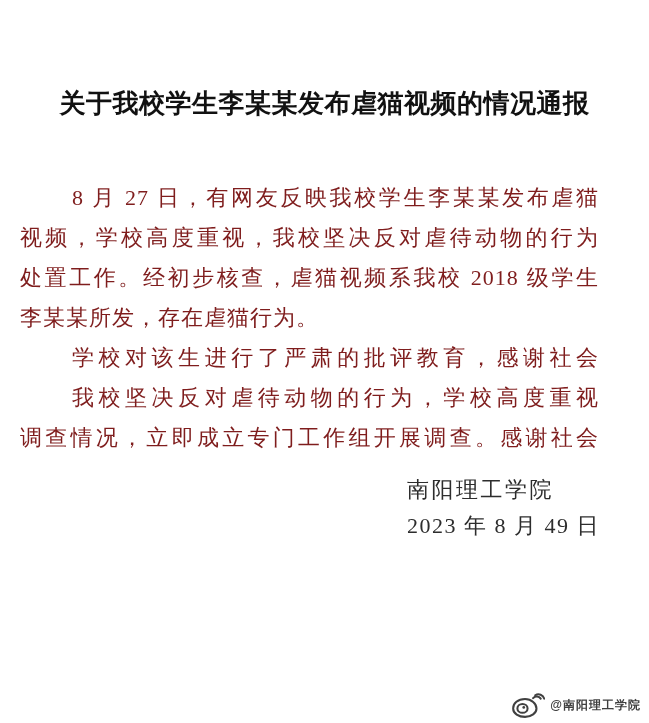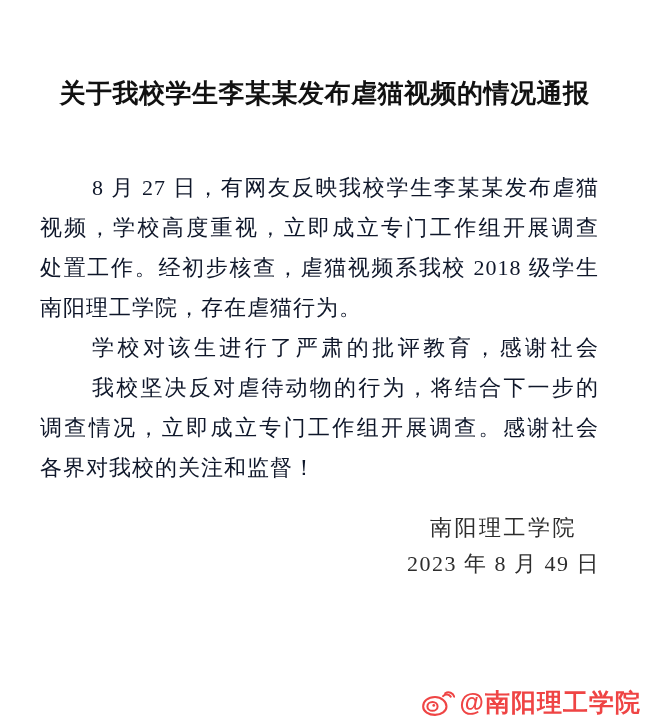--- a/index.html
+++ b/index.html
@@ -9,36 +9,36 @@
   }
   .page {
     position: relative;
     width: 649px;
     height: 723px;
     background: #ffffff;
     overflow: hidden;
     font-family: "Liberation Serif", "DejaVu Serif", serif;
   }
   .doc-title {
-    margin: 0;
+    margin: 10px;
     padding-top: 78px;
     text-align: center;
     font-family: "Liberation Sans", "DejaVu Sans", sans-serif;
     font-weight: 700;
     font-size: 26px;
     line-height: 30px;
     letter-spacing: 0.5px;
     color: #111111;
   }
   .doc-body {
-    margin: 60px 50px 0 40px;
+    margin: 60px 50px 0 20px;
     font-size: 22px;
     line-height: 40px;
     letter-spacing: 1px;
-    color: #0f172a;
+    color: #7f1d1d;
   }
   .doc-body .line {
     text-align: justify;
     text-align-last: justify;
     white-space: nowrap;
   }
   .doc-body .line.last {
     text-align-last: left;
   }
   .doc-body .line.first {
@@ -46,65 +46,63 @@
   }
   .closing {
     margin: 14px 49px 0 0;
     text-align: right;
     font-size: 22px;
     line-height: 36px;
     color: #2d2d2d;
   }
   .closing-inner {
     display: inline-block;
-    text-align: center;
-    margin-top: 8px;
+    text-align: left;
   }
   .closing .sig-name {
     letter-spacing: 2.5px;
   }
   .closing .sig-date {
     letter-spacing: 1.5px;
     white-space: nowrap;
   }
   .watermark {
     position: absolute;
     right: 8px;
     bottom: 4px;
     display: flex;
     align-items: center;
     gap: 5px;
-    color: #ef4444;
+    color: #404040;
     font-family: "Liberation Sans", "DejaVu Sans", sans-serif;
     font-weight: 700;
-    font-size: 25px;
+    font-size: 12px;
     letter-spacing: 1px;
     user-select: none;
   }
   .watermark .wicon {
     display: inline-flex;
     line-height: 0;
   }
 </style>
 </head>
 <body>
 
 <div class="page">
 
   <h1 class="doc-title">关于我校学生李某某发布虐猫视频的情况通报</h1>
 
   <div class="doc-body">
       <div class="line first">8 月 27 日，有网友反映我校学生李某某发布虐猫</div>
-      <div class="line">视频，学校高度重视，立即成立专门工作组开展调查</div>
+      <div class="line">视频，学校高度重视，我校坚决反对虐待动物的行为</div>
       <div class="line">处置工作。经初步核查，虐猫视频系我校 2018 级学生</div>
-      <div class="line last">南阳理工学院，存在虐猫行为。</div>
+      <div class="line last">李某某所发，存在虐猫行为。</div>
       <div class="line first">学校对该生进行了严肃的批评教育，感谢社会</div>
-      <div class="line first">我校坚决反对虐待动物的行为，将结合下一步的</div>
+      <div class="line first">我校坚决反对虐待动物的行为，学校高度重视</div>
       <div class="line">调查情况，立即成立专门工作组开展调查。感谢社会</div>
-      <div class="line last">各界对我校的关注和监督！</div>
     </div>
 
   <div class="closing">
     <div class="closing-inner">
       <div class="sig-name">南阳理工学院</div>
       <div class="sig-date">2023 年 8 月 49 日</div>
     </div>
   </div>
 
   <div class="watermark">

